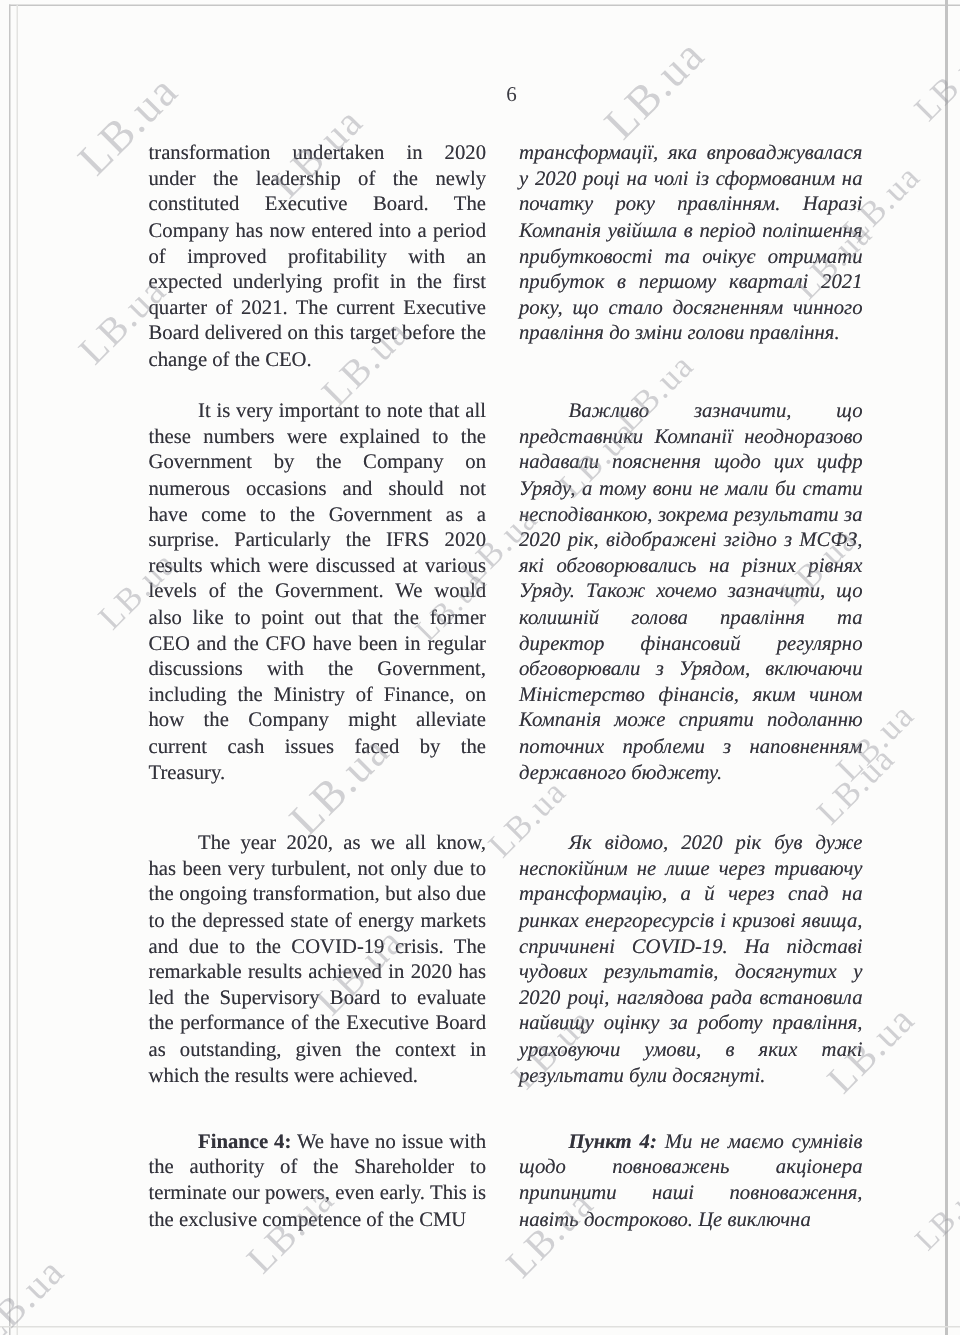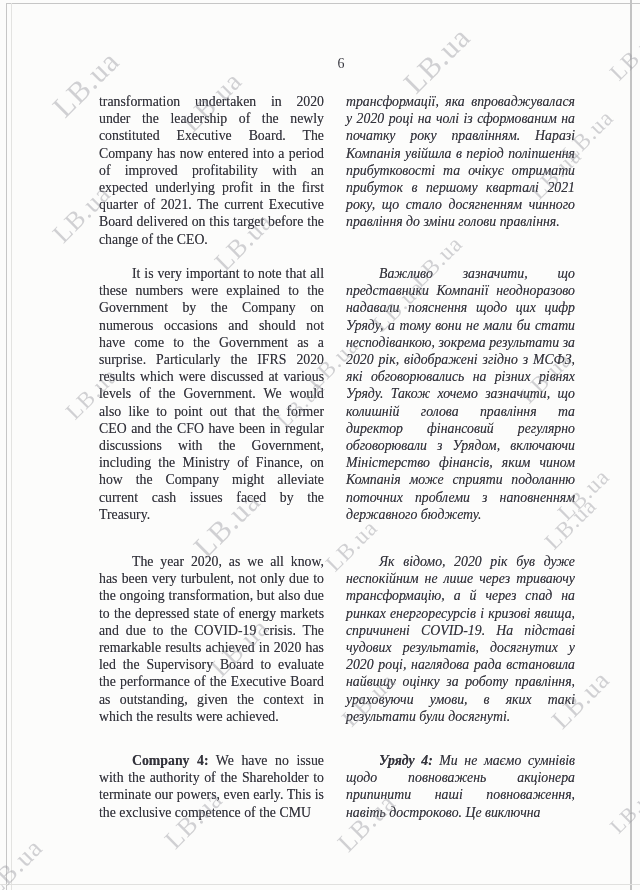--- a/index.html
+++ b/index.html
@@ -95,23 +95,23 @@
       <span class="wm" style="left: 634px; top: 810px; font-size: 21px; color: rgba(148, 148, 154, 0.42);">LB.ua</span>
       <span class="wm" style="left: 14px; top: 868px; font-size: 26px; color: rgba(148, 148, 154, 0.42);">LB.ua</span>
     </div>
 
   <div class="page-number">6</div>
 
   <div class="col col-en">
     <p class="para r0 noindent"><b class="lead"></b><span>transformation undertaken in 2020 under the leadership of the newly constituted Executive Board. The Company has now entered into a period of improved profitability with an expected underlying profit in the first quarter of 2021. The current Executive Board delivered on this target before the change of the CEO.</span></p>
     <p class="para r1"><b class="lead"></b><span>It is very important to note that all these numbers were explained to the Government by the Company on numerous occasions and should not have come to the Government as a surprise. Particularly the IFRS 2020 results which were discussed at various levels of the Government. We would also like to point out that the former CEO and the CFO have been in regular discussions with the Government, including the Ministry of Finance, on how the Company might alleviate current cash issues faced by the Treasury.</span></p>
     <p class="para r2"><b class="lead"></b><span>The year 2020, as we all know, has been very turbulent, not only due to the ongoing transformation, but also due to the depressed state of energy markets and due to the COVID-19 crisis. The remarkable results achieved in 2020 has led the Supervisory Board to evaluate the performance of the Executive Board as outstanding, given the context in which the results were achieved.</span></p>
-    <p class="para r3"><b class="lead">Company 4:</b><span> We have no issue with the authority of the Shareholder to terminate our powers, even early. This is the exclusive competence of the CMU</span></p>
+    <p class="para r3"><b class="lead">Finance 4:</b><span> We have no issue with the authority of the Shareholder to terminate our powers, even early. This is the exclusive competence of the CMU</span></p>
   </div>
 
   <div class="col col-ua">
     <p class="para r0 noindent"><b class="lead"></b><span>трансформації, яка впроваджувалася у 2020 році на чолі із сформованим на початку року правлінням. Наразі Компанія увійшла в період поліпшення прибутковості та очікує отримати прибуток в першому кварталі 2021 року, що стало досягненням чинного правління до зміни голови правління.</span></p>
     <p class="para r1"><b class="lead"></b><span>Важливо зазначити, що представники Компанії неодноразово надавали пояснення щодо цих цифр Уряду, а тому вони не мали би стати несподіванкою, зокрема результати за 2020 рік, відображені згідно з МСФЗ, які обговорювались на різних рівнях Уряду. Також хочемо зазначити, що колишній голова правління та директор фінансовий регулярно обговорювали з Урядом, включаючи Міністерство фінансів, яким чином Компанія може сприяти подоланню поточних проблеми з наповненням державного бюджету.</span></p>
     <p class="para r2"><b class="lead"></b><span>Як відомо, 2020 рік був дуже неспокійним не лише через триваючу трансформацію, а й через спад на ринках енергоресурсів і кризові явища, спричинені COVID-19. На підставі чудових результатів, досягнутих у 2020 році, наглядова рада встановила найвищу оцінку за роботу правління, ураховуючи умови, в яких такі результати були досягнуті.</span></p>
-    <p class="para r3"><b class="lead">Уряду 4:</b><span> Ми не маємо сумнівів щодо повноважень акціонера припинити наші повноваження, навіть достроково. Це виключна</span></p>
+    <p class="para r3"><b class="lead">Пункт 4:</b><span> Ми не маємо сумнівів щодо повноважень акціонера припинити наші повноваження, навіть достроково. Це виключна</span></p>
   </div>
 
 </div>
 
 </body></html>

